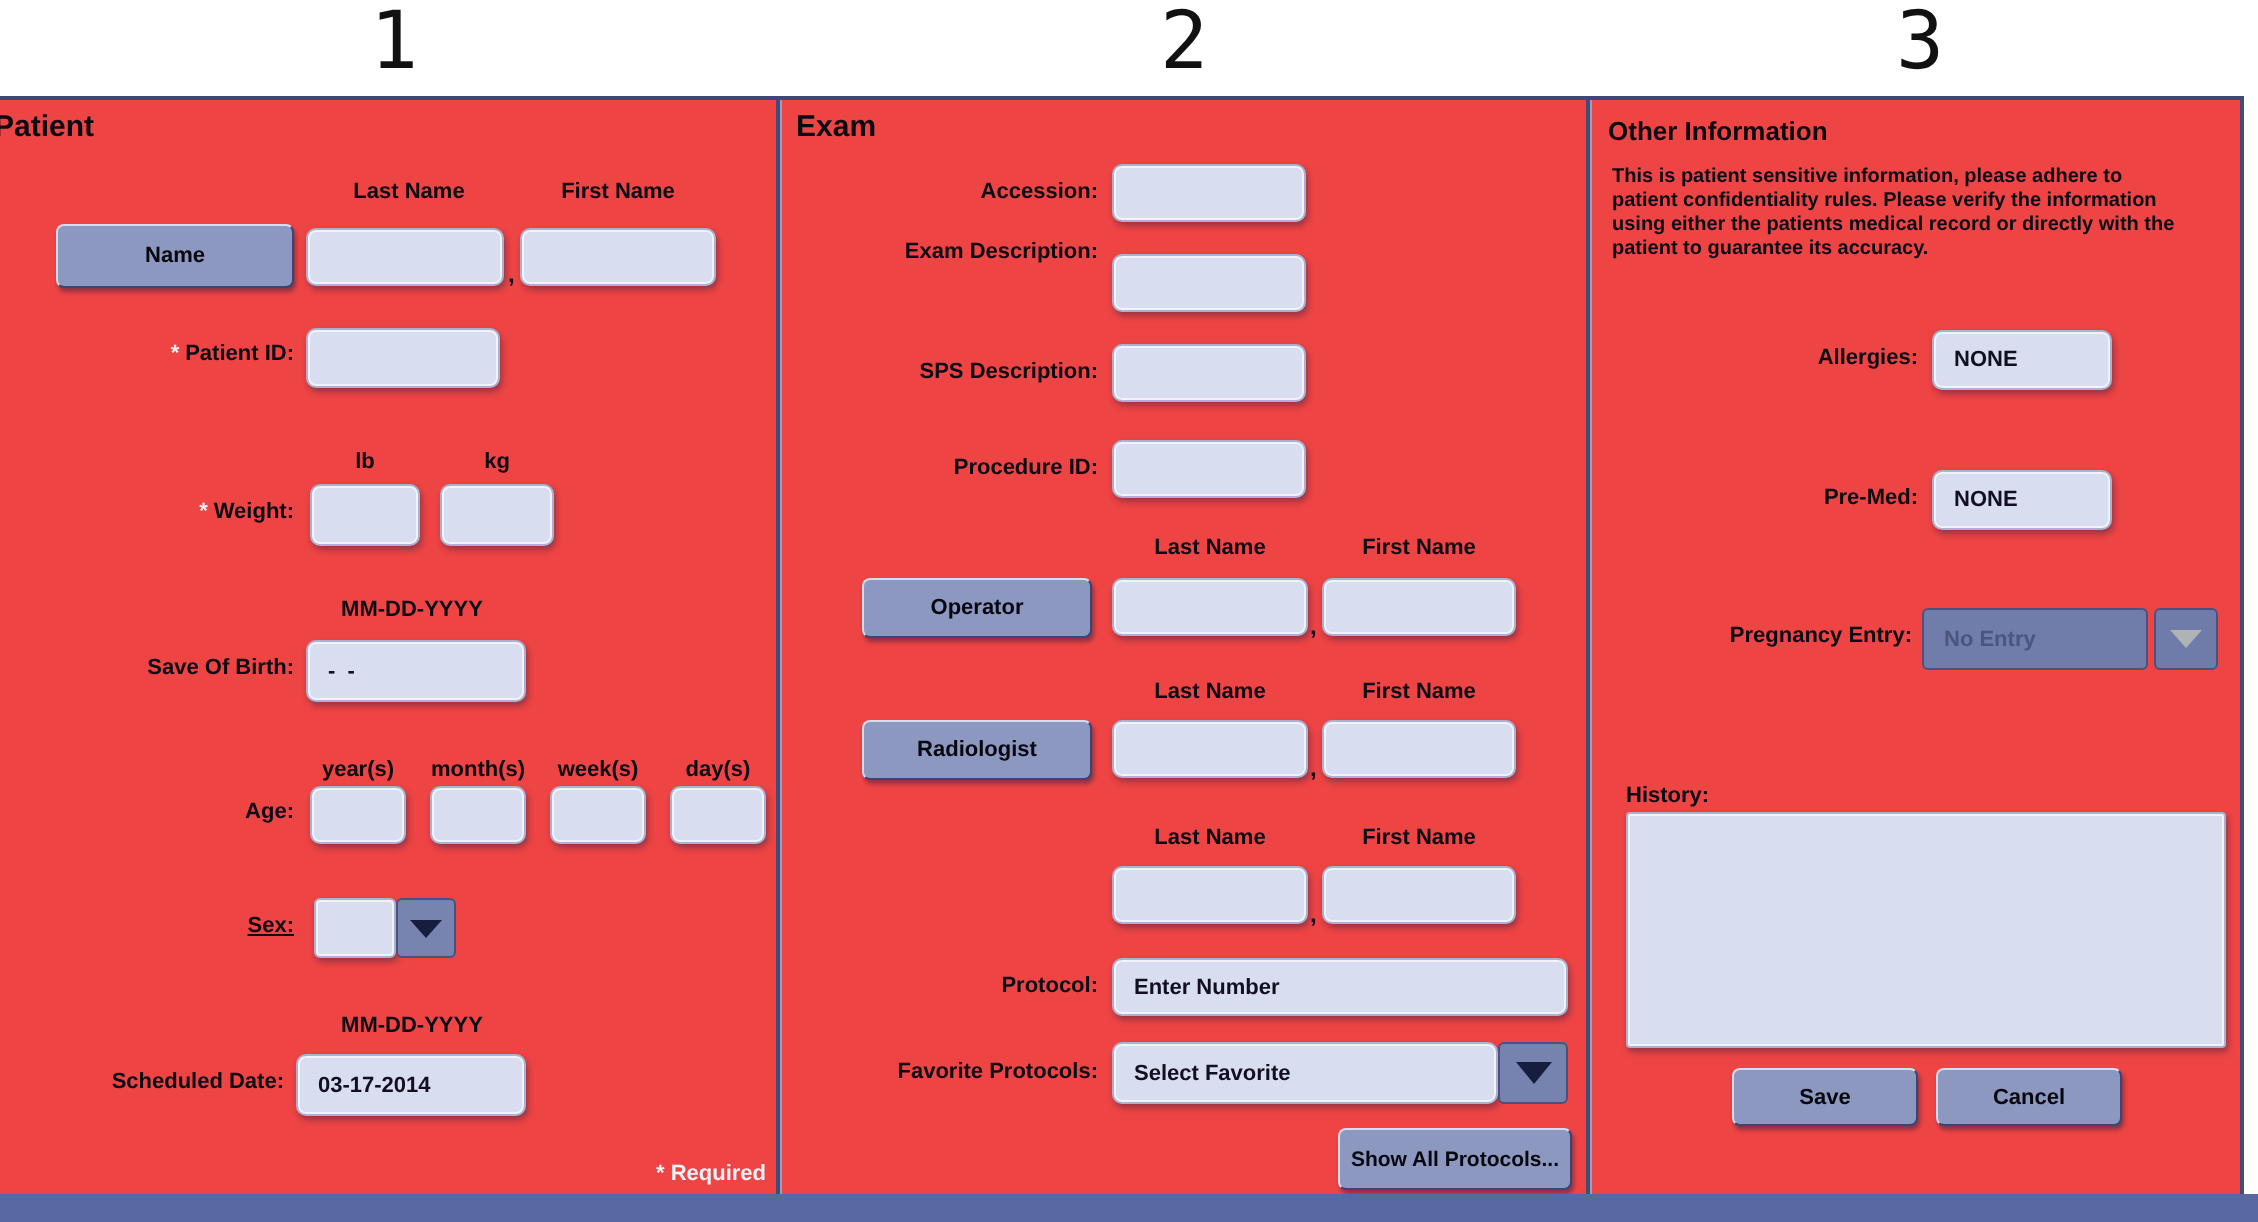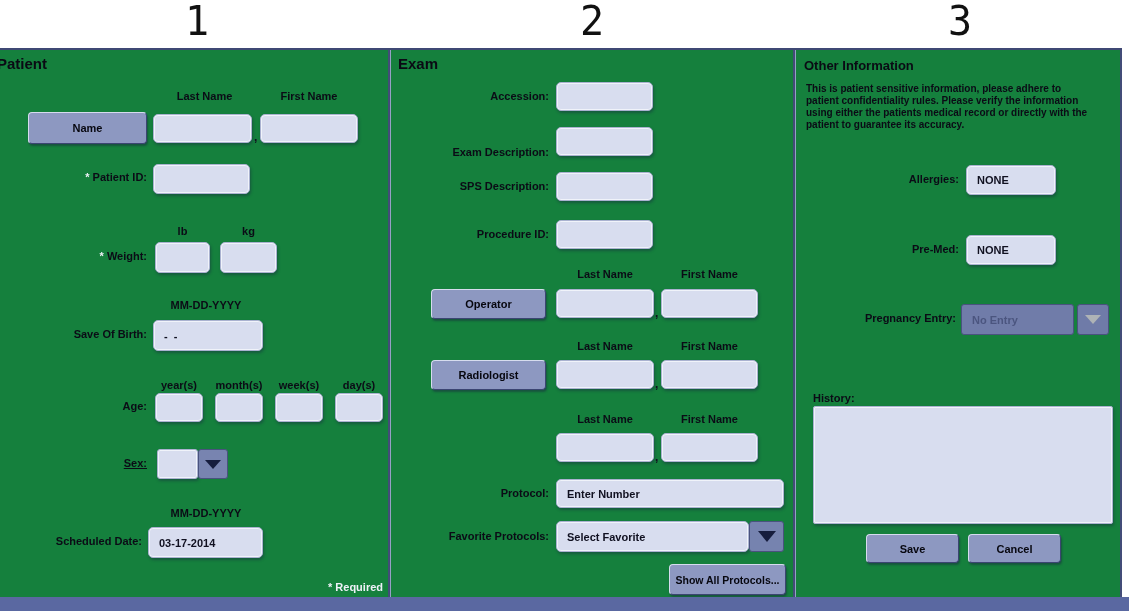--- a/index.html
+++ b/index.html
@@ -7,21 +7,21 @@
               font-family:"Liberation Sans", sans-serif; }
   .stage { position:relative; width:1129px; height:611px; background:#ffffff; }
 
   
   .stepnum { position:absolute; top:-2px; font-family:"DejaVu Sans Mono", monospace;
              font-size:40px; font-weight:400; color:#111; }
 
   
   .window { position:absolute; left:0; top:48px; width:1122px; height:549px;
             border-top:2px solid #3f4874; }
-  .panel { position:absolute; top:0; height:547px; background:#15803d;
+  .panel { position:absolute; top:0; height:547px; background:#ef4444;
            border-right:2px solid #434c78; }
   .panel.mid, .panel.right { border-left:1px solid #96a0c5; }
   .panel-title { position:absolute; font-weight:bold; color:#0a0a14; }
 
   .lbl { position:absolute; font-size:11px; font-weight:bold; color:#0b0b16;
          text-align:right; white-space:nowrap; }
   .ast { color:#eef1f8; padding-right:3px; }
   .colh { position:absolute; font-size:11px; font-weight:bold; color:#0b0b16;
           text-align:center; white-space:nowrap; }
 
@@ -117,21 +117,21 @@
 
       <div class="req" style="left:328px; top:531px;">* Required</div>
     </div>
 
     <div class="panel mid" style="left:390px; width:405px;">
       <div class="panel-title" style="left:7px; top:5px; font-size:15px;">Exam</div>
 
       <div class="lbl" style="left:0; top:40px; width:158px;">Accession:</div>
       <input class="fld" style="left: 165px; top: 32px; width: 97px; height: 29px;" readonly="">
 
-      <div class="lbl" style="left:0; top:96px; width:158px;">Exam Description:</div>
+      <div class="lbl" style="left:0; top:70px; width:158px;">Exam Description:</div>
       <input class="fld" style="left: 165px; top: 77px; width: 97px; height: 29px;" readonly="">
 
       <div class="lbl" style="left:0; top:130px; width:158px;">SPS Description:</div>
       <input class="fld" style="left: 165px; top: 122px; width: 97px; height: 29px;" readonly="">
 
       <div class="lbl" style="left:0; top:178px; width:158px;">Procedure ID:</div>
       <input class="fld" style="left: 165px; top: 170px; width: 97px; height: 29px;" readonly="">
 
       <div class="colh" style="left:165px; top:218px; width:98px;">Last Name</div>
       <div class="colh" style="left:270px; top:218px; width:97px;">First Name</div>

